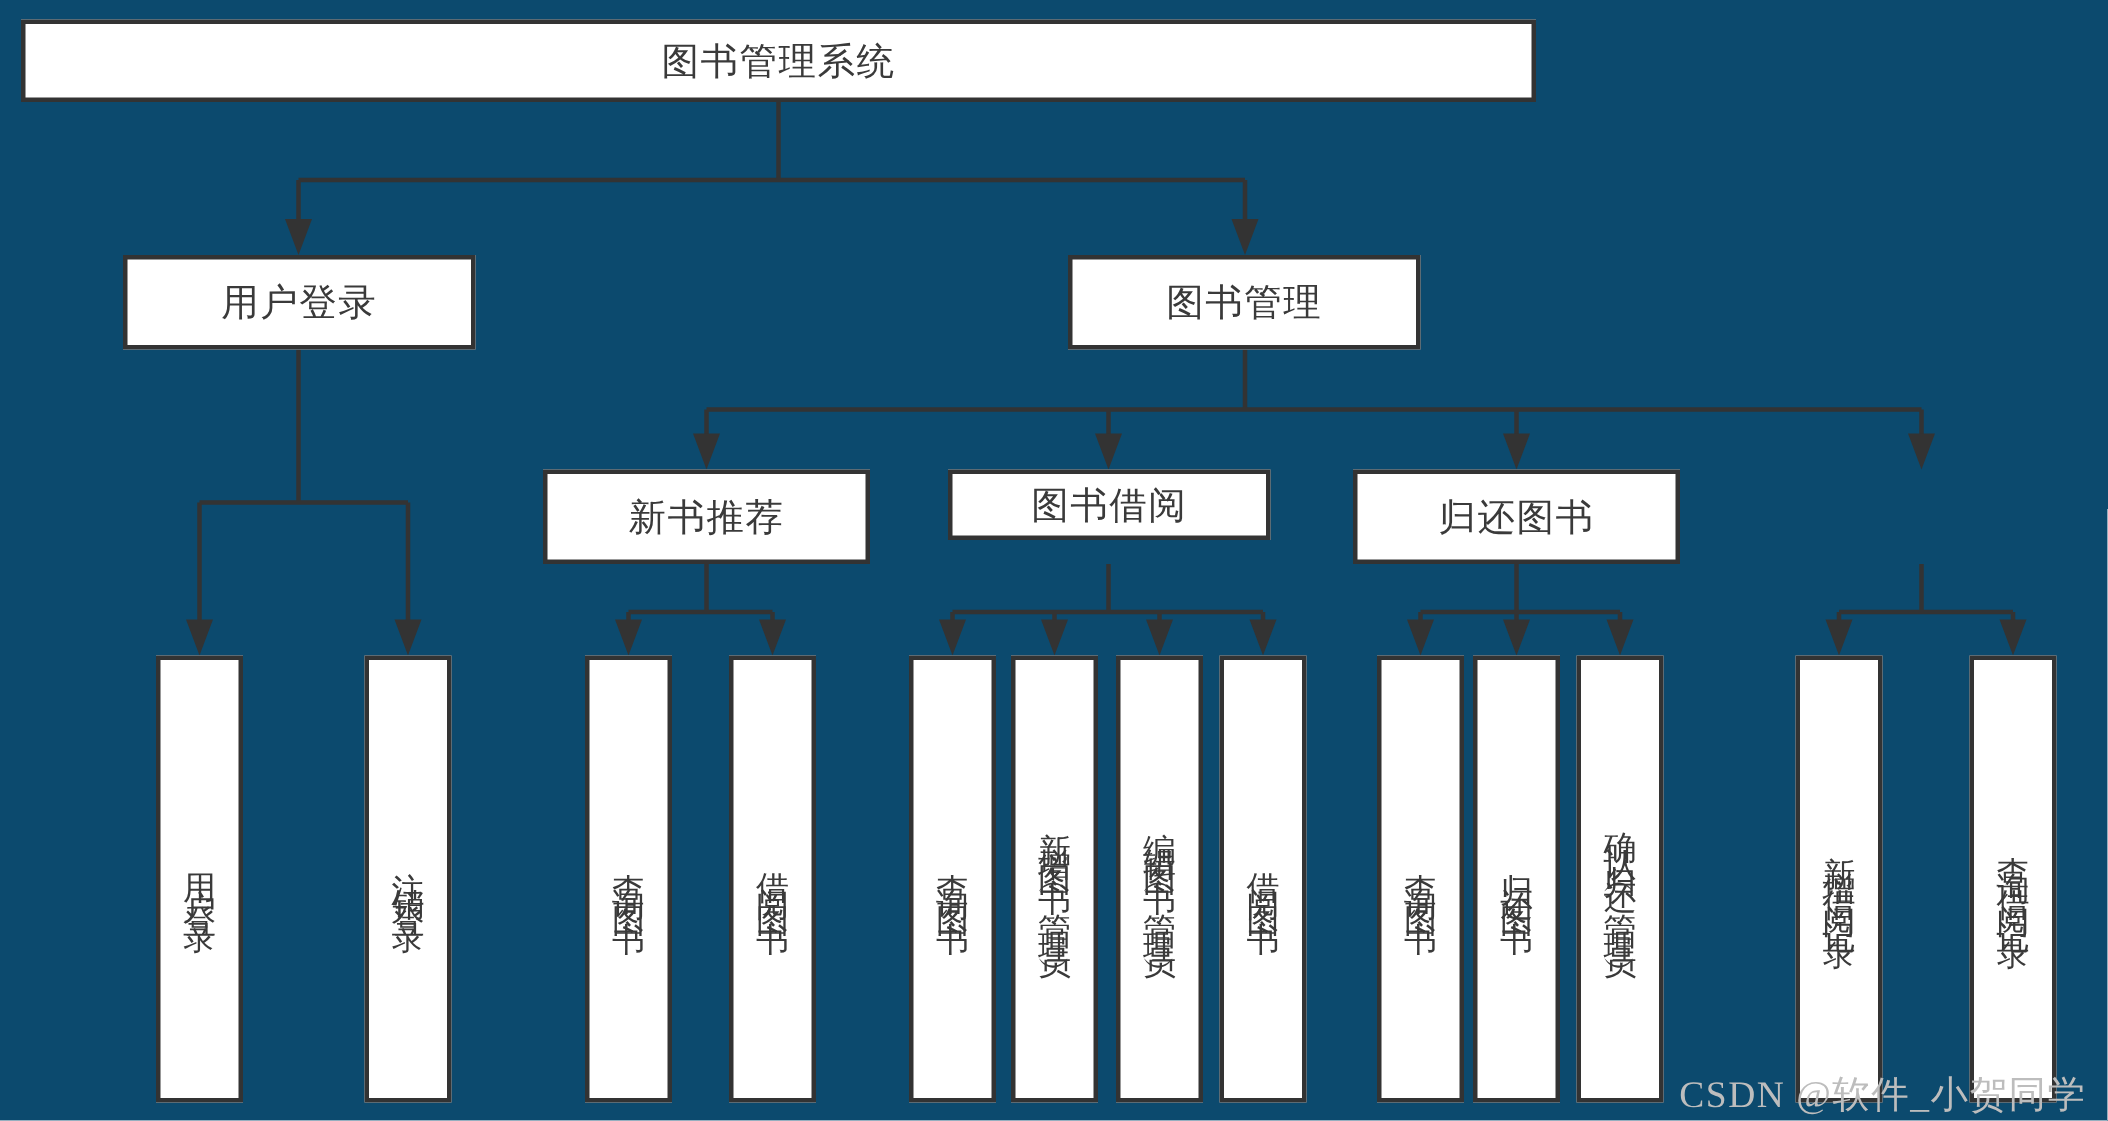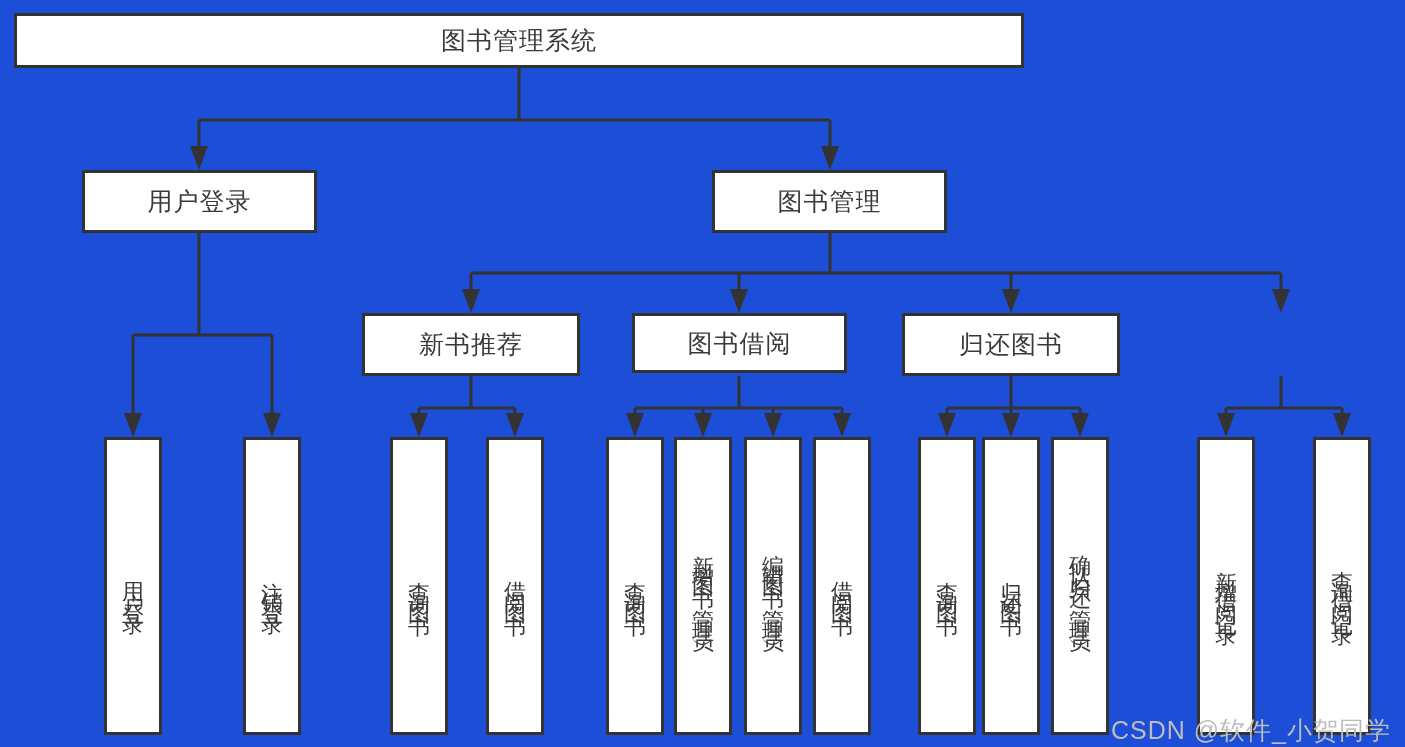--- a/index.html
+++ b/index.html
@@ -1,19 +1,19 @@
 <!DOCTYPE html>
 <html><head>
 <meta charset="utf-8">
 <style>
   html,body { margin:0; padding:0; background:#ffffff; }
   .stage {
     position:relative; width:1405px; height:747px;
-    background:#1d4ed8; overflow:hidden;
-    font-family:Liberation Sans, sans-serif;
+    background:#0c4a6e; overflow:hidden;
+    font-family:Liberation Serif, serif;
     color:#3a3a3a;
   }
   svg.wires { position:absolute; left:0; top:0; width:1405px; height:747px; }
   .node {
     position:absolute; box-sizing:border-box;
     border:3px solid #333333; background:#ffffff;
     display:flex; align-items:center; justify-content:center;
     font-size:25px; letter-spacing:1px; white-space:nowrap;
   }
   .vnode span {
@@ -79,21 +79,21 @@
   <div class="node" style="left:82px; top:170px; width:235px; height:63px;">
     <span>用户登录</span>
   </div>
   <div class="node" style="left:712px; top:170px; width:235px; height:63px;">
     <span>图书管理</span>
   </div>
 
   <div class="node" style="left:362px; top:313px; width:218px; height:63px;">
     <span>新书推荐</span>
   </div>
-  <div class="node" style="left:632px; top:313px; width:215px; height:60px;">
+  <div class="node" style="left:632px; top:313px; width:215px; height:47px;">
     <span>图书借阅</span>
   </div>
   <div class="node" style="left:902px; top:313px; width:218px; height:63px;">
     <span>归还图书</span>
   </div>
 
   <div class="node vnode" style="left:104px; top:437px; width:58px; height:298px;">
     <span>用户登录</span>
   </div>
   <div class="node vnode" style="left:243px; top:437px; width:58px; height:298px;">

